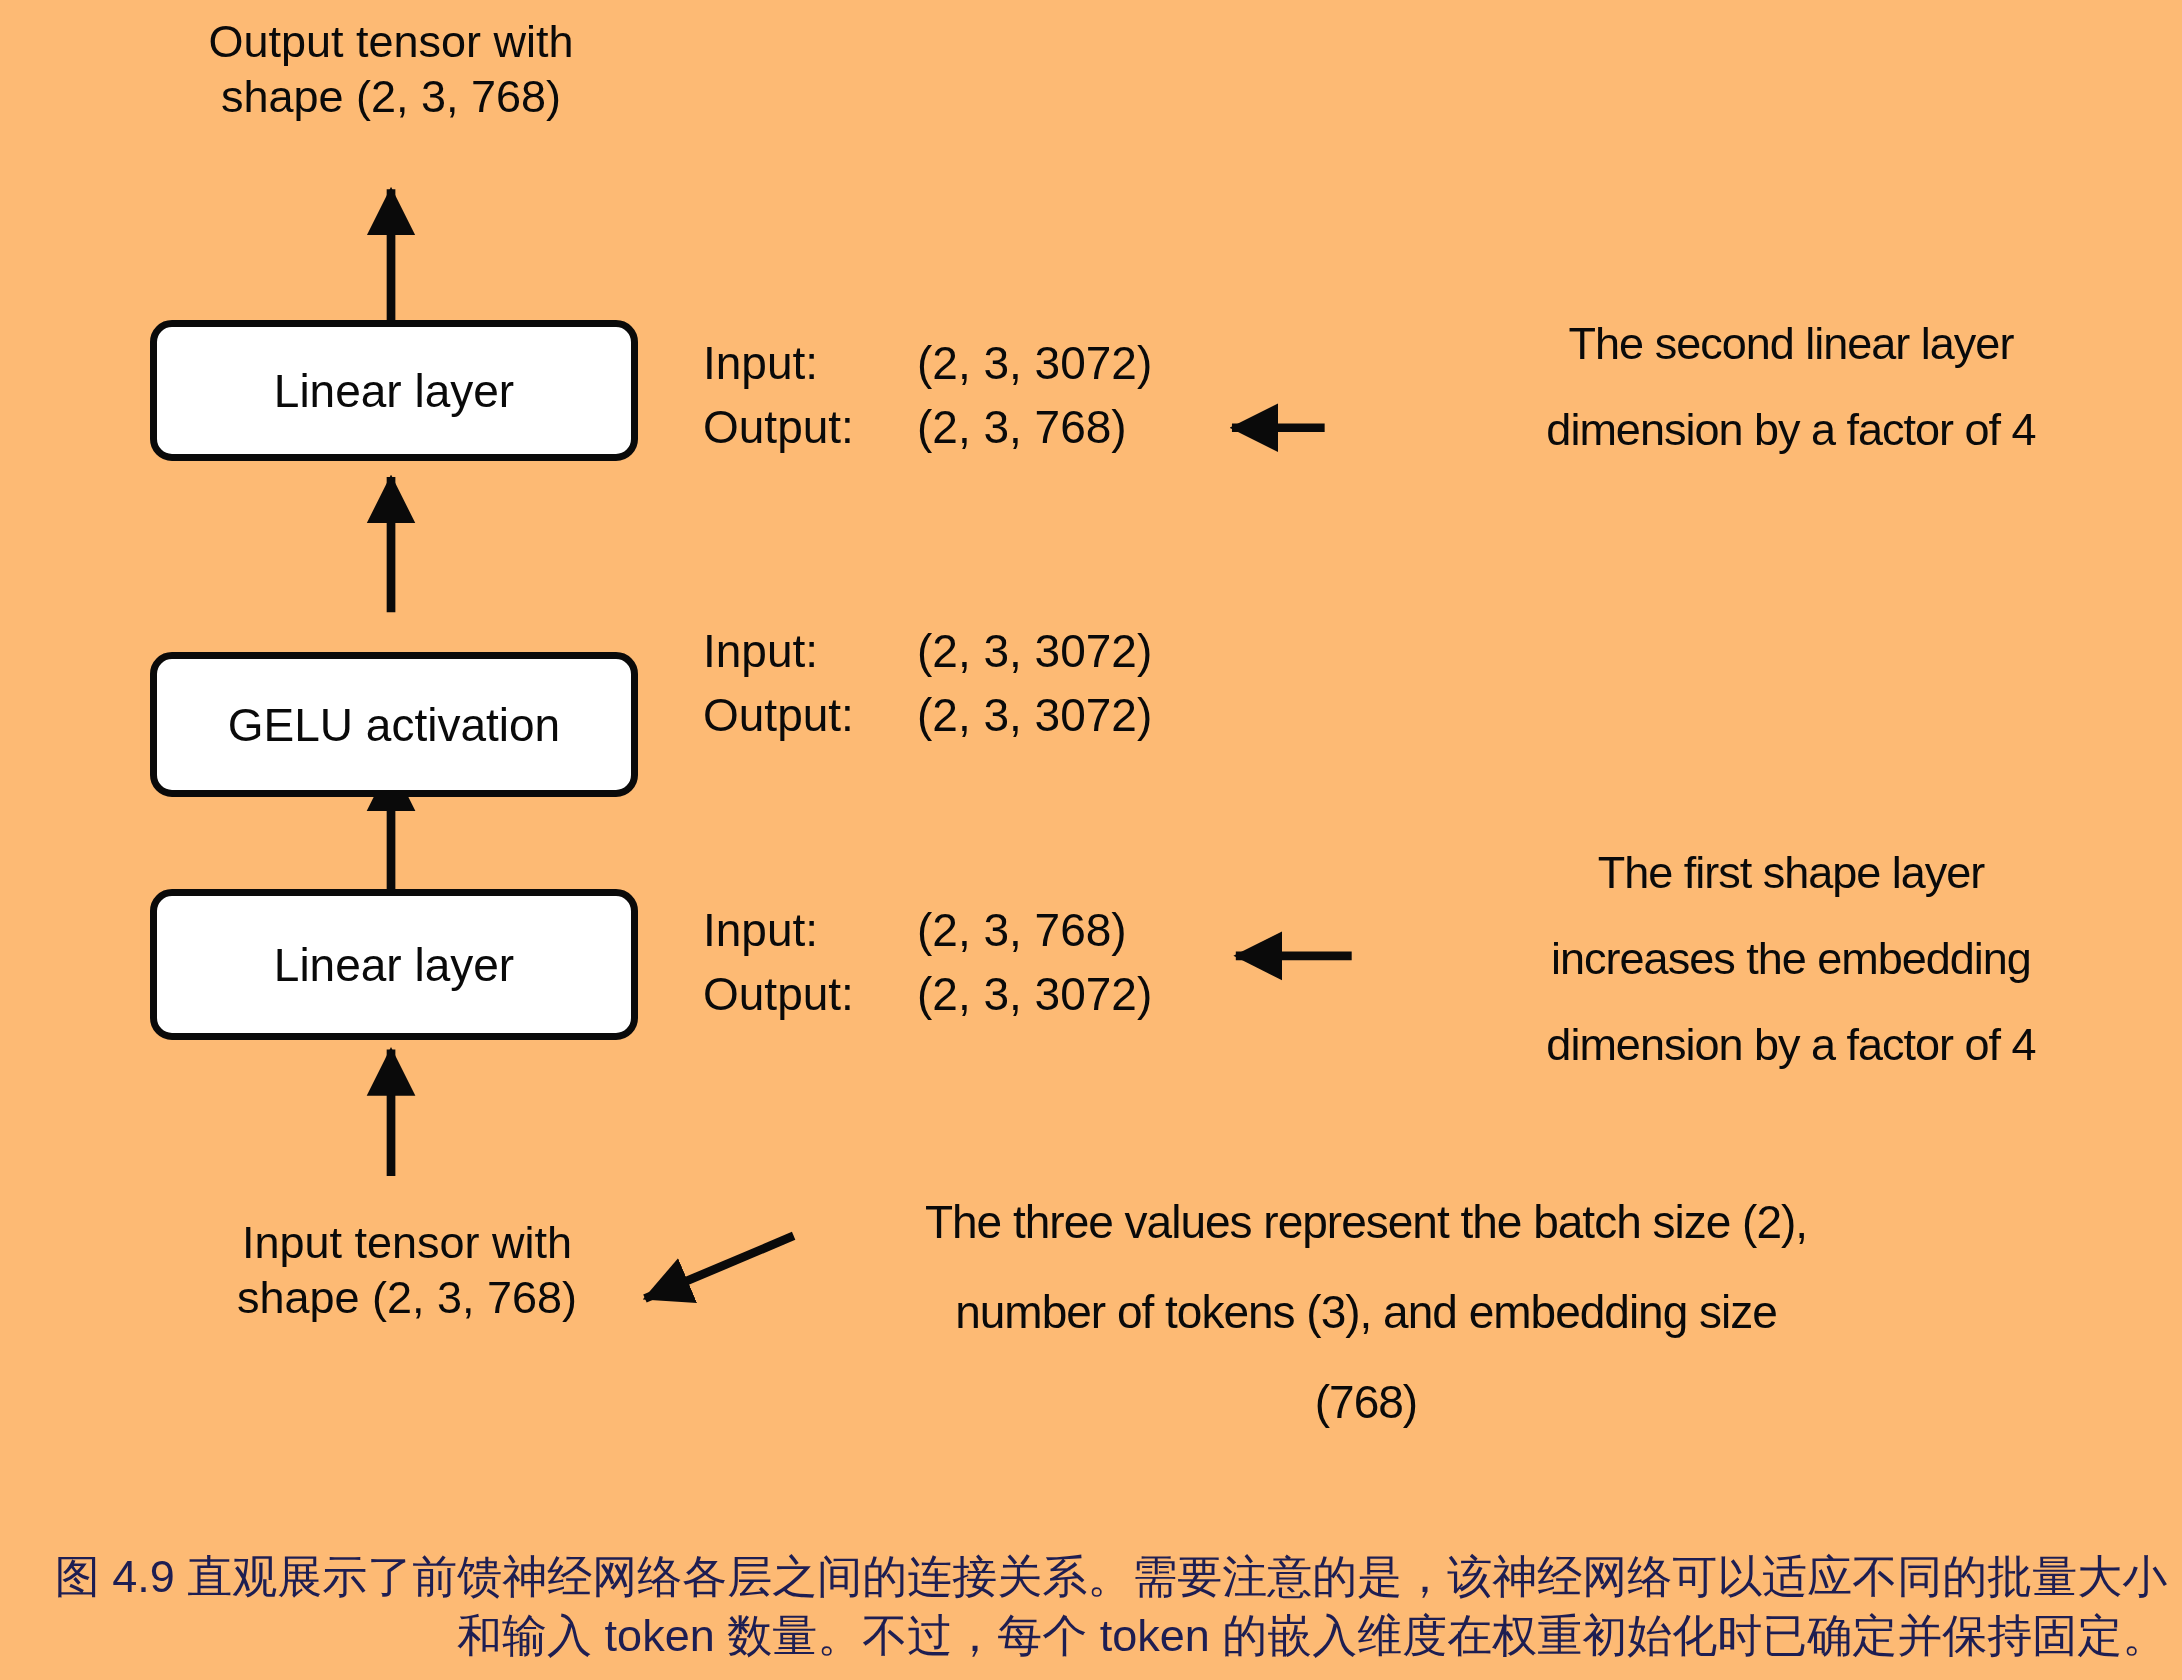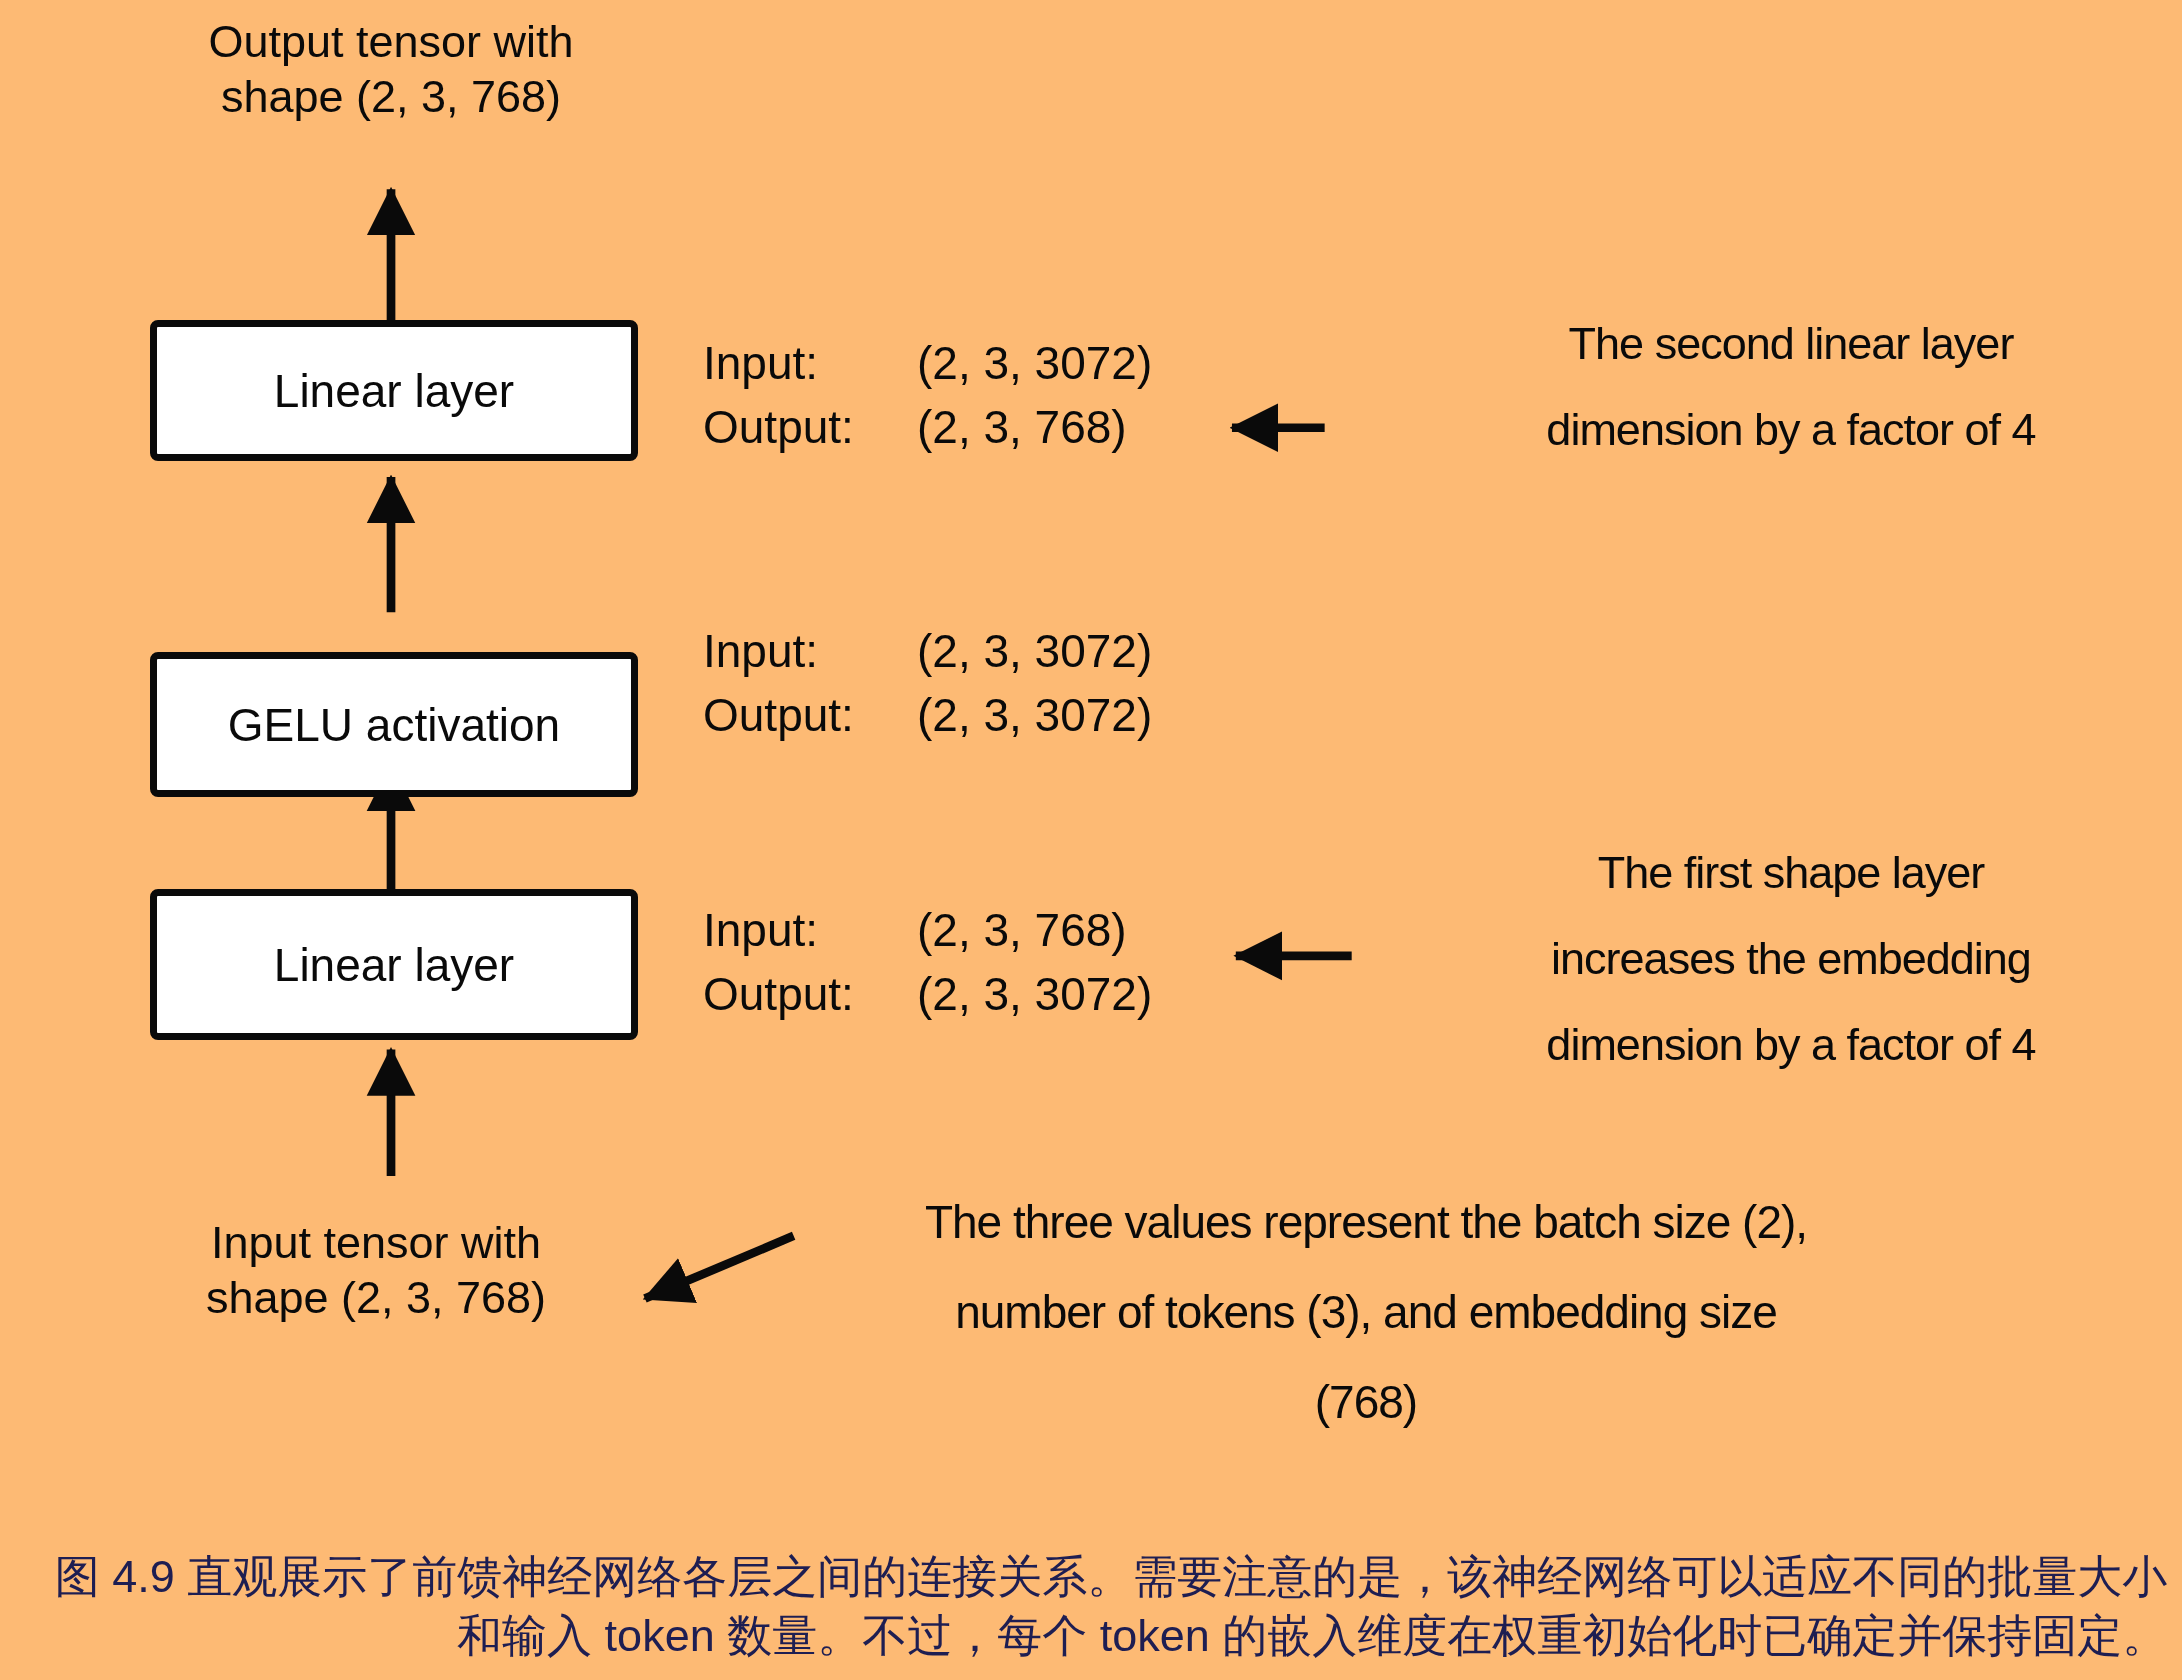--- a/index.html
+++ b/index.html
@@ -6,25 +6,25 @@
   #stage {
     position:relative; width:2182px; height:1680px;
     background:#fdba74; overflow:hidden;
     font-family:"Liberation Sans", sans-serif; color:#0a0a0a;
   }
   #arrow-layer { position:absolute; left:0; top:0; width:2182px; height:1680px; pointer-events:none; }
   #arrow-layer line { stroke:#0a0a0a; stroke-width:9; }
 
   .flow-label { position:absolute; font-size:45px; line-height:55px; text-align:center; color:#0a0a0a; }
   #top-label    { left:87px;  top:13.5px;   width:608px; }
-  #bottom-label { left:101px; top:1215px; width:550px; }
+  #bottom-label { left:132px; top:1215px; width:550px; }
 
   .box {
     position:absolute; left:150px; width:488px; box-sizing:border-box;
-    border:7.7px solid #0a0a0a; border-radius:8px; background:#ffffff;
+    border:7.7px solid #0a0a0a; border-radius:22px; background:#ffffff;
     display:flex; align-items:center; justify-content:center;
     font-size:46px; color:#0a0a0a;
   }
   #box-linear-top    { top:320px; height:141px; }
   #box-gelu          { top:610px; height:145px;margin-top:42px; }
   #box-linear-bottom { top:889px; height:151px; }
 
   .io-block { position:absolute; left:703px; font-size:46px; line-height:64px; color:#0a0a0a; white-space:nowrap; }
   #io-block-1 { top:331px; }
   #io-block-2 { top:619px; }

